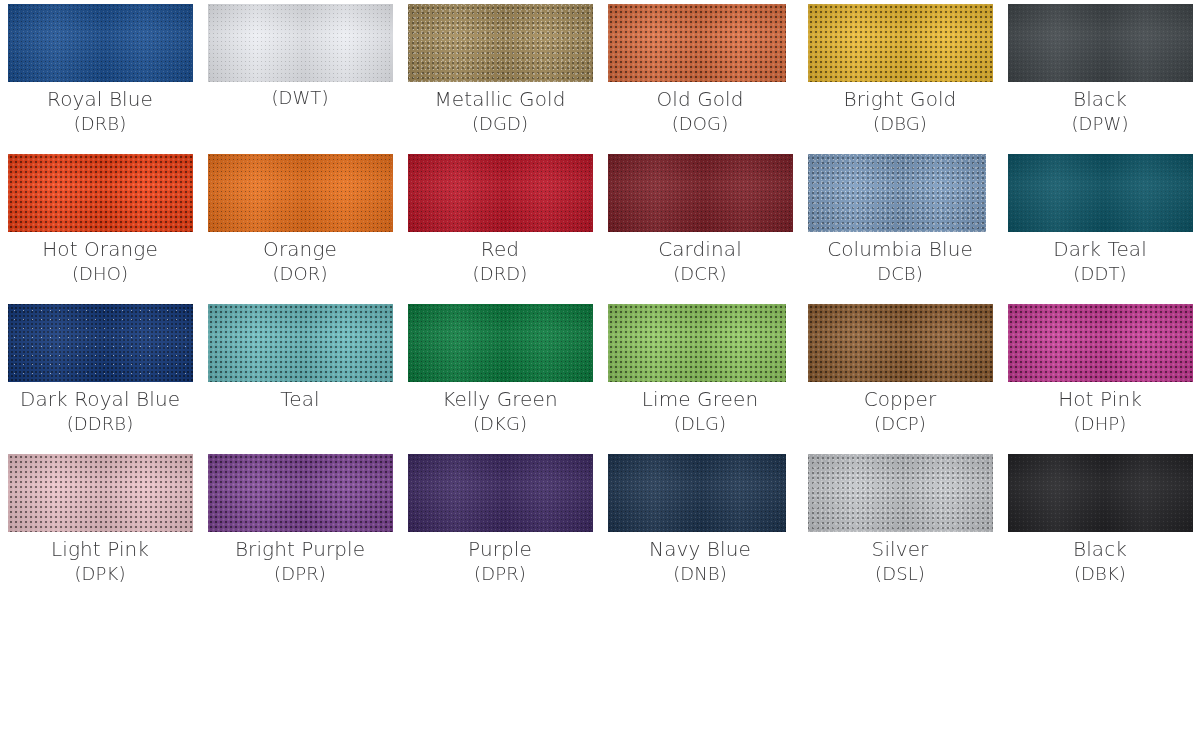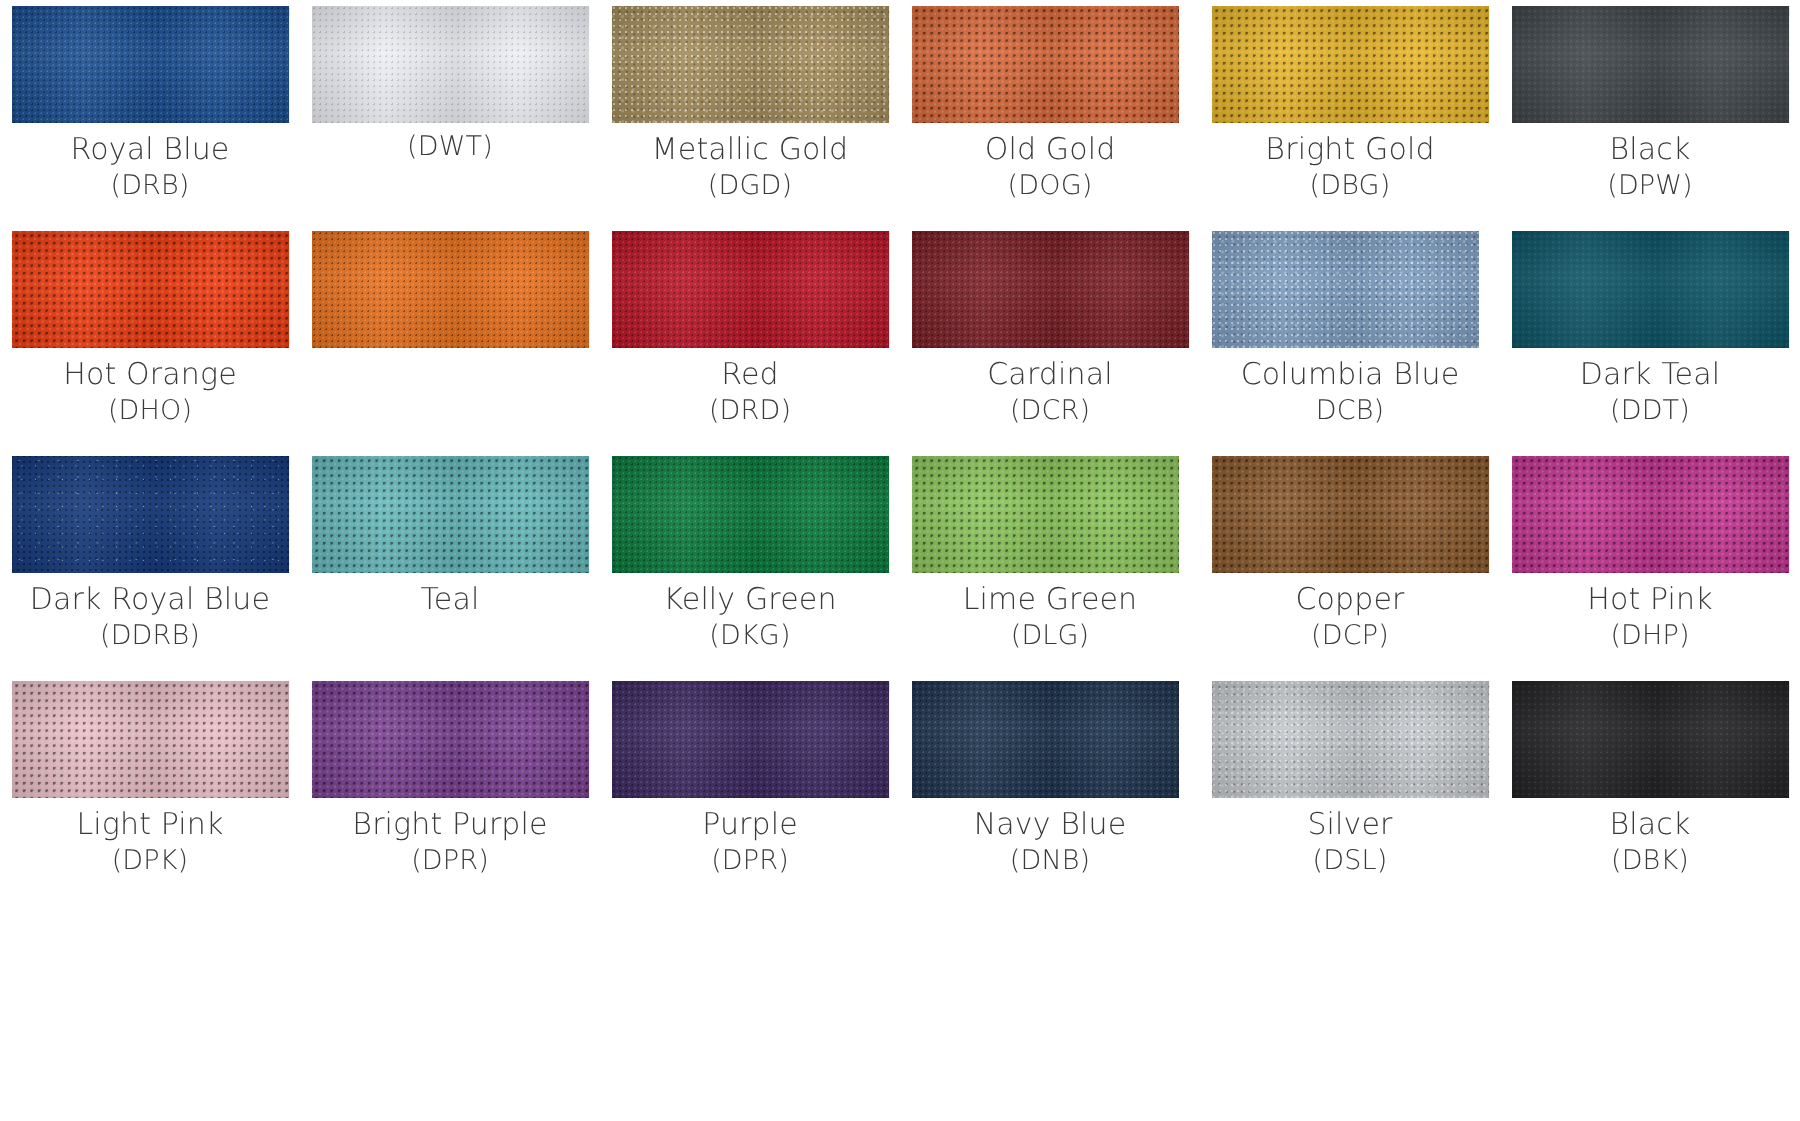--- a/index.html
+++ b/index.html
@@ -258,20 +258,24 @@
       </div>
     </div>
     <div class="swatch-cell">
       <div class="chip-wrap">
         <div class="chip">
           <div class="chip-base" style="background: rgb(232, 112, 28);"></div>
           <div class="chip-tex tex-knit"></div>
           <div class="chip-shade"></div>
         </div>
       </div>
+      <div class="caption">
+        <span class="swatch-name">Orange</span>
+        <span class="swatch-code">(DOR)</span>
+      </div>
     </div>
     <div class="swatch-cell">
       <div class="chip-wrap">
         <div class="chip">
           <div class="chip-base" style="background: rgb(187, 21, 39);"></div>
           <div class="chip-tex tex-knit"></div>
           <div class="chip-shade"></div>
         </div>
       </div>
       <div class="caption">

